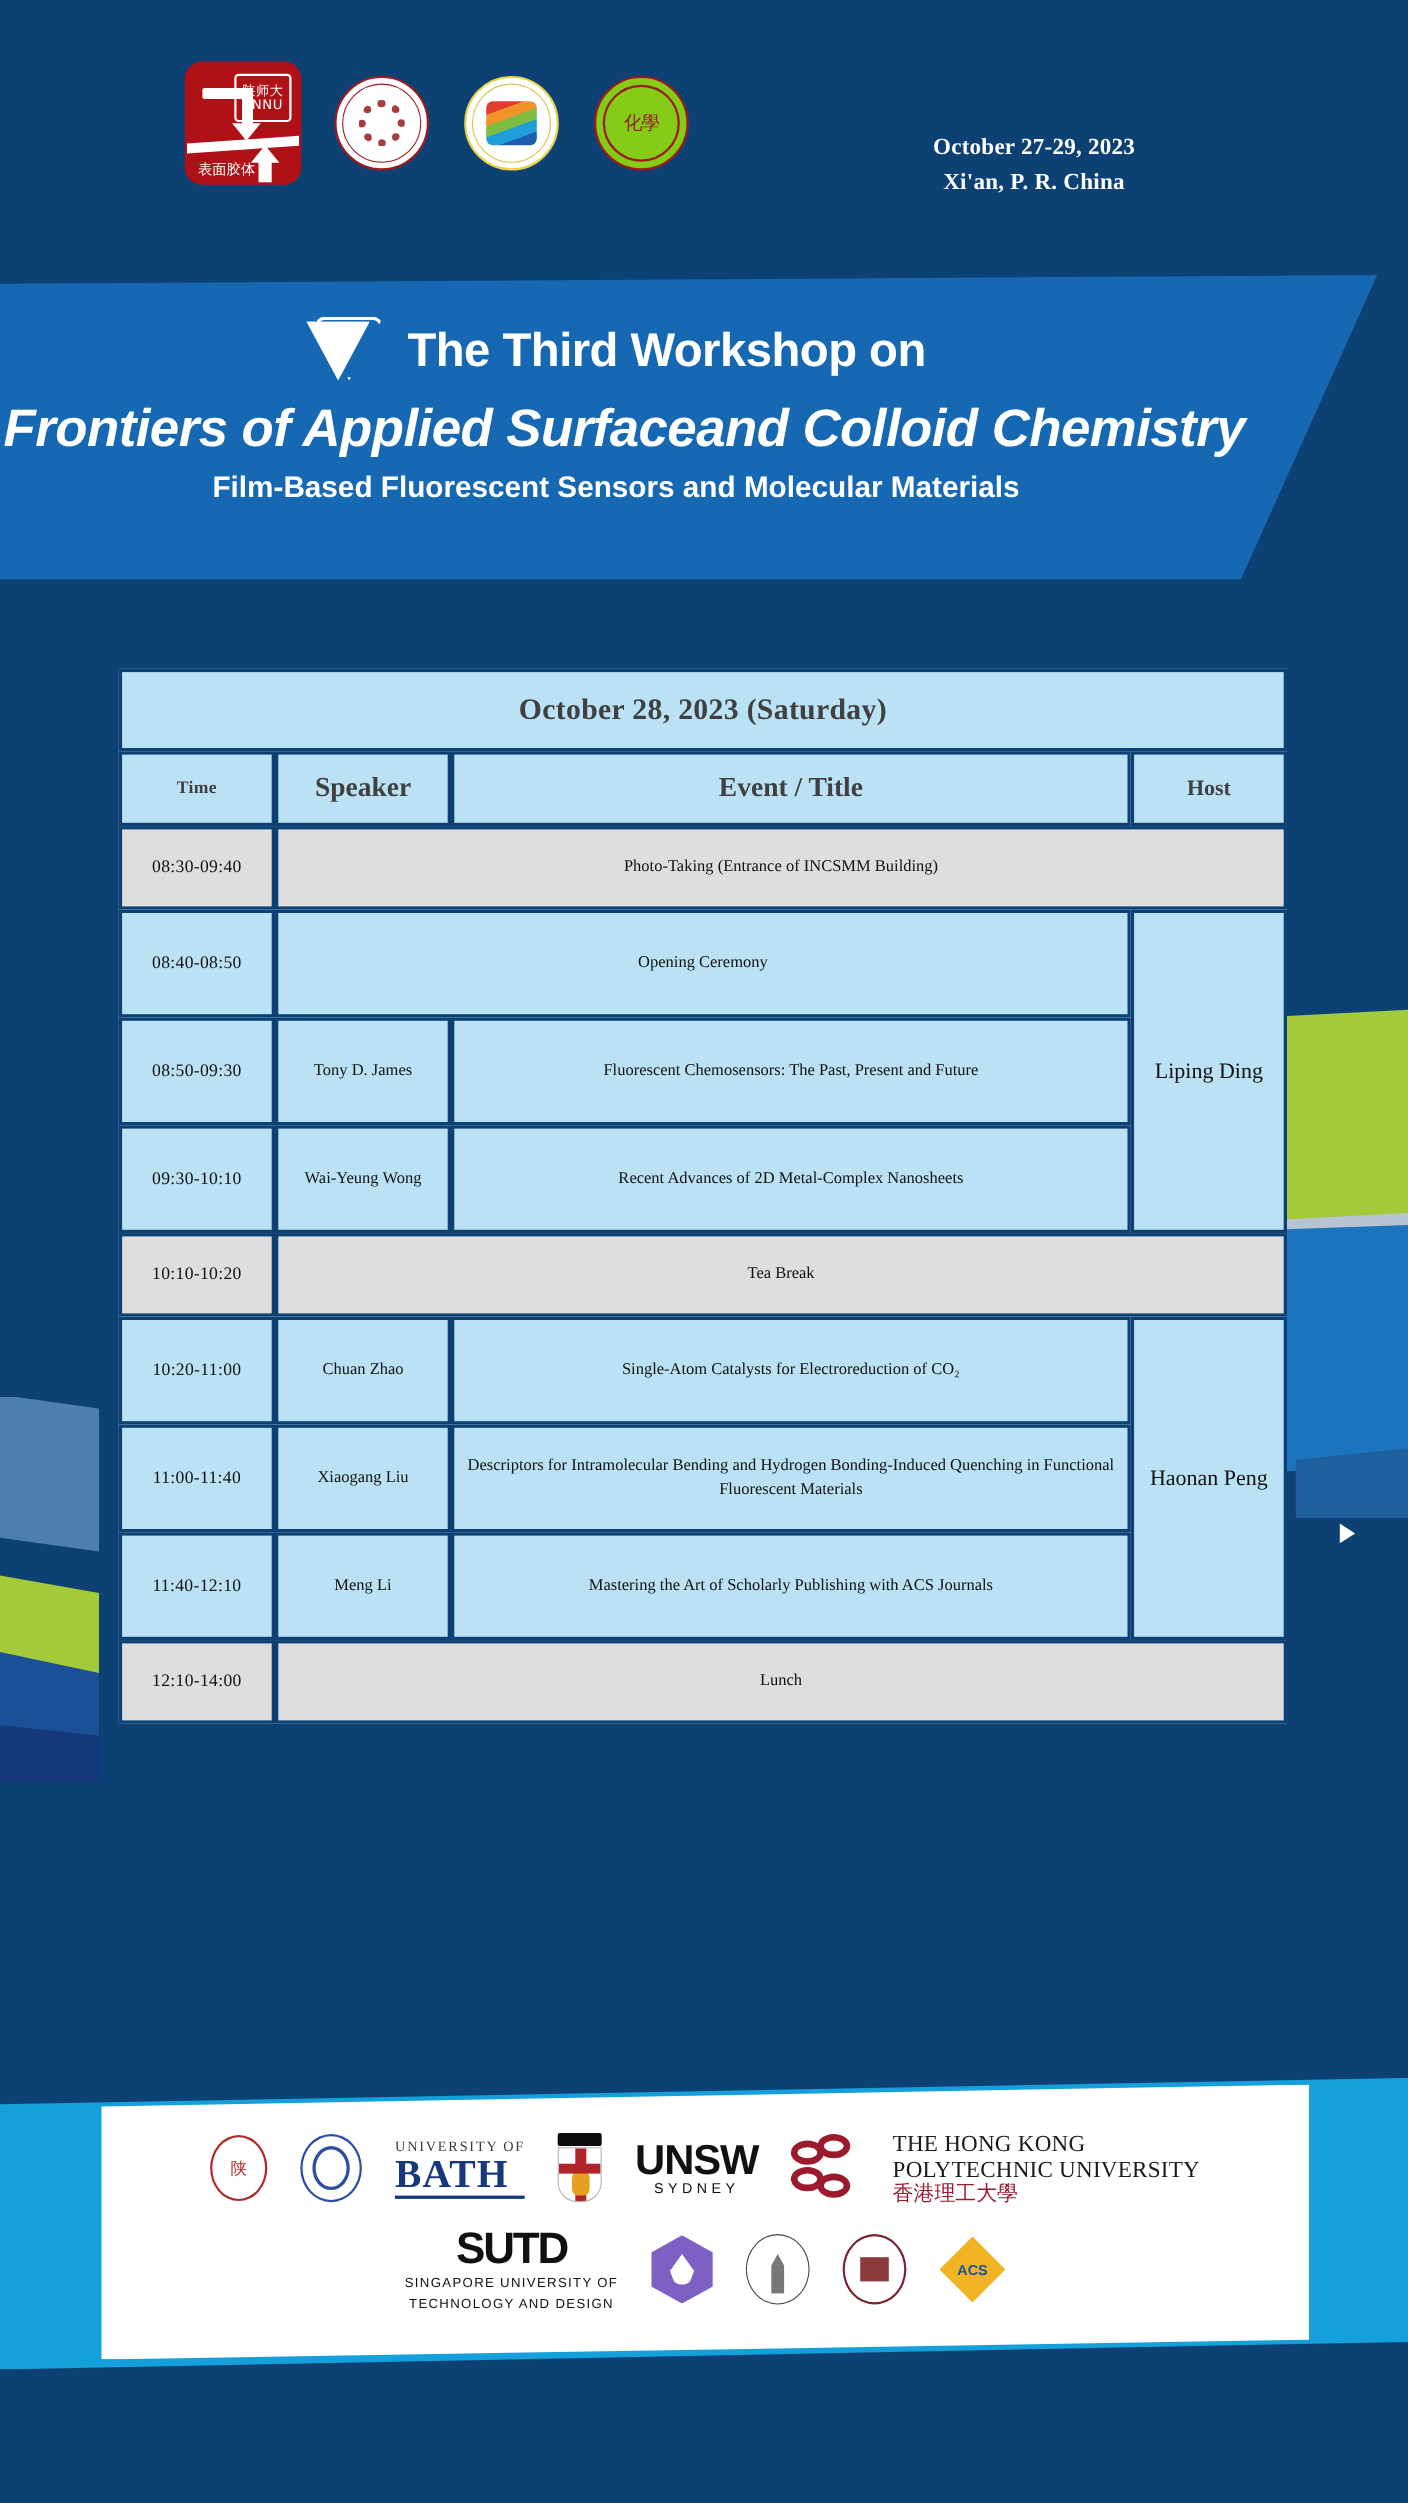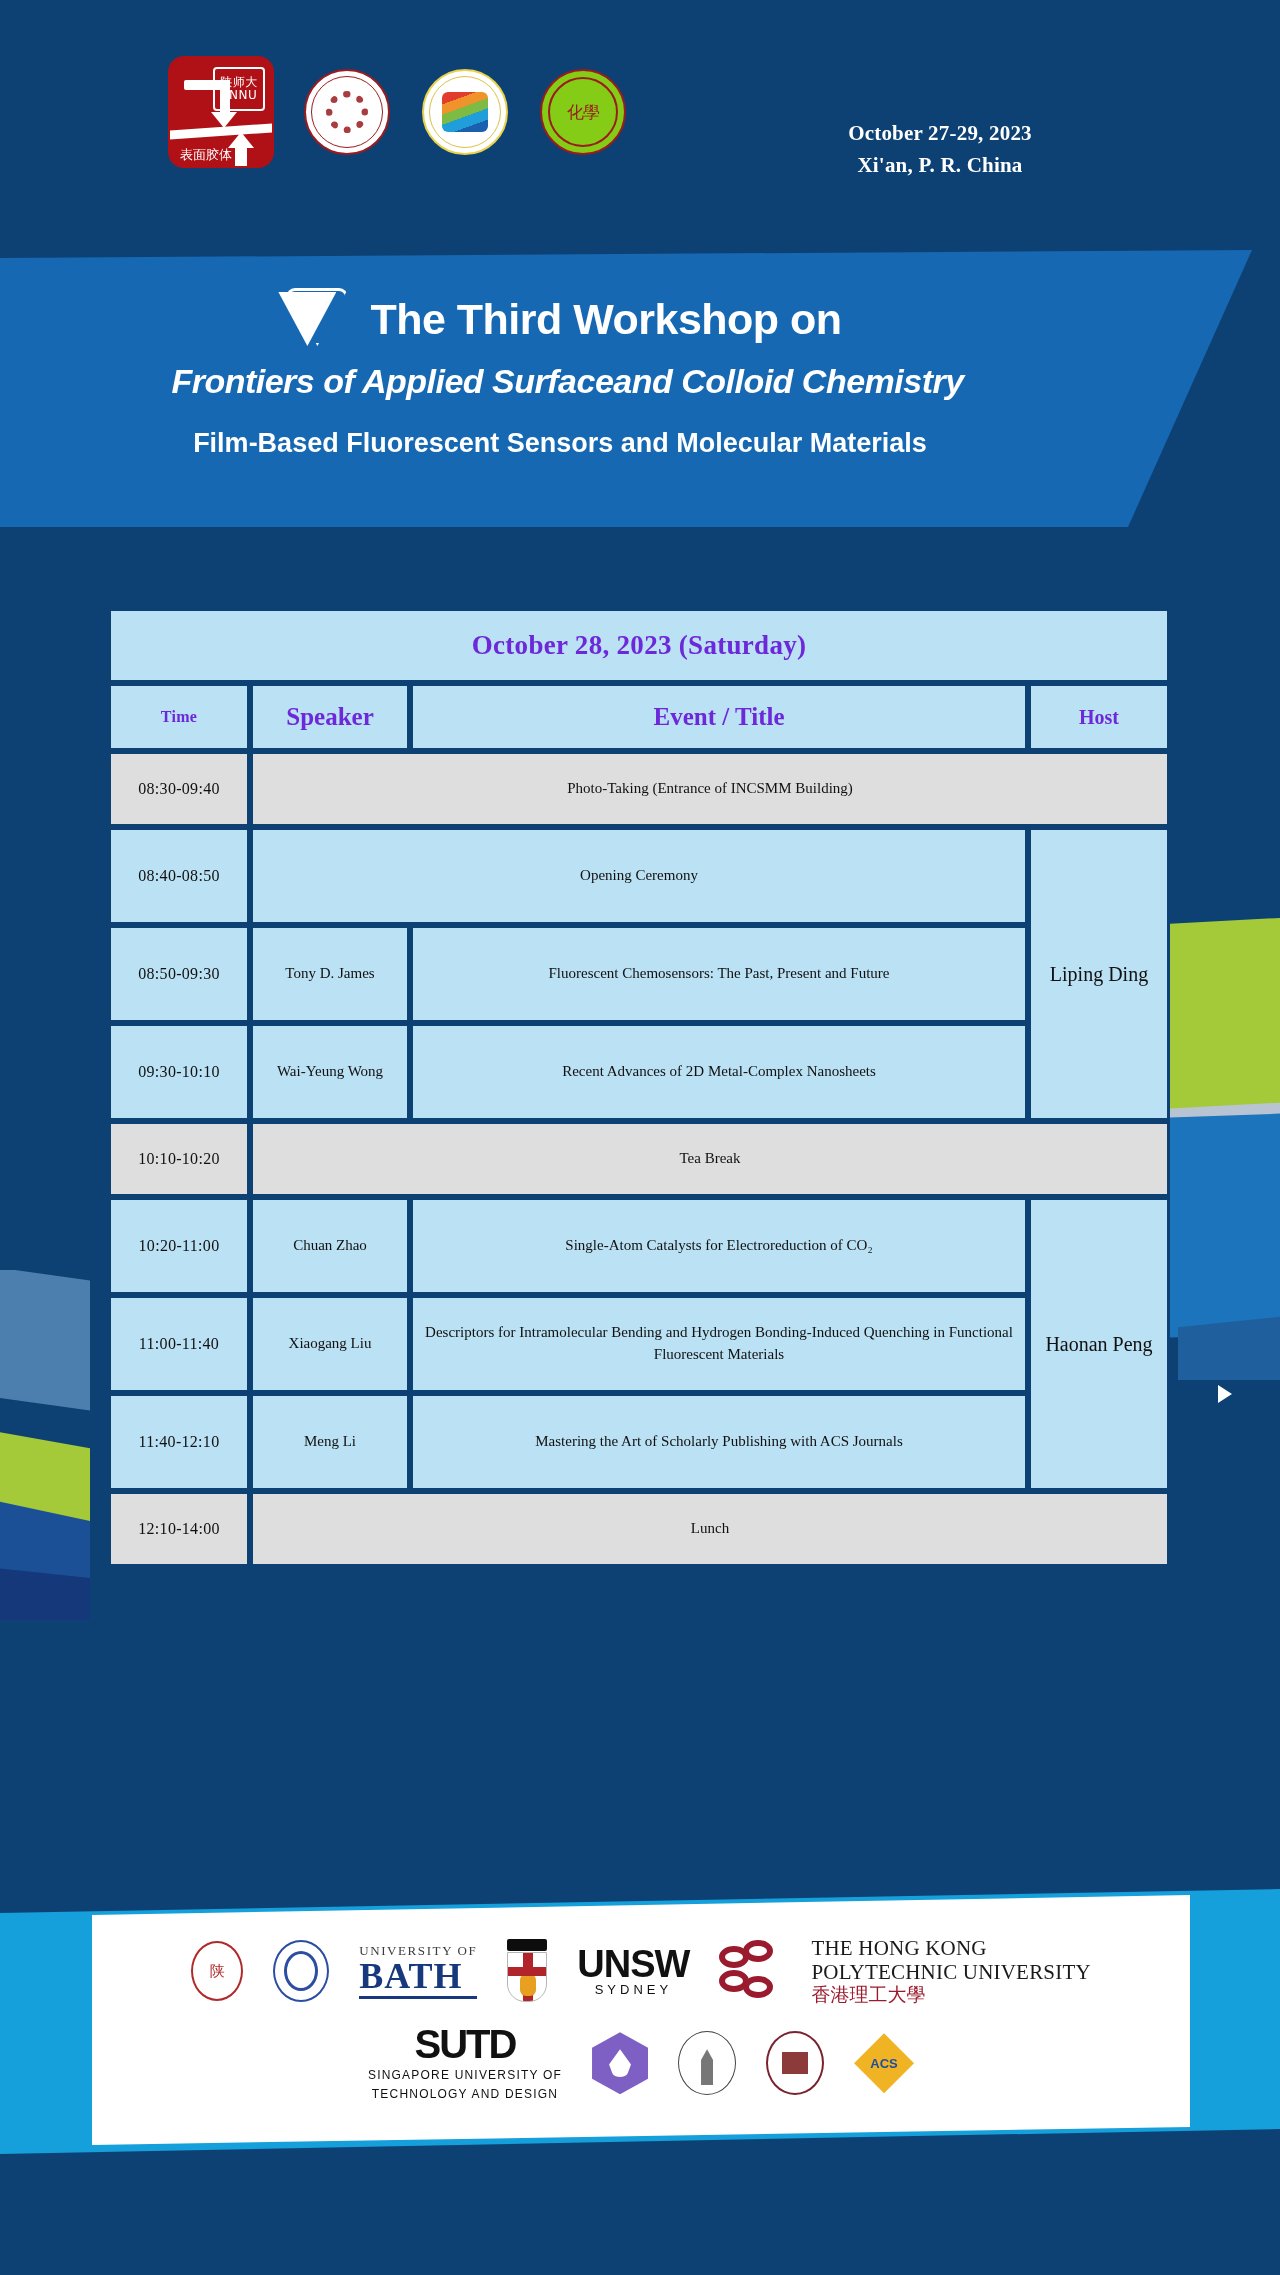--- a/index.html
+++ b/index.html
@@ -158,37 +158,37 @@
   .tri-logo .solid{
     position:absolute; left:0; top:4px; width:58px; height:54px; background:#fff;
     clip-path:polygon(0 0,100% 0,50% 100%);
   }
   .b-title{
     color:#fff; font-size:43px; font-weight:bold;
     font-family:"Liberation Sans", sans-serif; letter-spacing:-.5px;
   }
   .b-row2{
     position:absolute; top:112px; left:0; width:1135px; text-align:center;
-    color:#fff; font-size:34px; font-weight:bold; font-style:italic;
+    color:#fff; font-size:48px; font-weight:bold; font-style:italic;
     font-family:"Liberation Sans", sans-serif; letter-spacing:-.5px;
   }
   .b-row3{
     position:absolute; top:178px; left:0; width:1120px; text-align:center;
     color:#fff; font-size:27px; font-weight:bold;
     font-family:"Liberation Sans", sans-serif;
   }
 
   
   .sched{
     position:absolute; left:108px; top:608px; width:1062px;
     border-collapse:separate; border-spacing:0 0;
     z-index:4;
   }
   .sched td{
-    background:#bbe1f4; color:#6d28d9; border:3px solid #0d4174;
+    background:#bbe1f4; color:#404040; border:3px solid #0d4174;
     vertical-align:middle; text-align:center;
   }
   .sched .daytitle{
     font-size:27px; font-weight:bold; padding:19px 0; letter-spacing:.3px;
   }
   .sched .colhead{
     font-size:25px; font-weight:bold; padding:17px 0;
   }
   .sched .body-cell{
     color:#111; font-size:15px; padding:10px 8px; line-height:1.45;

